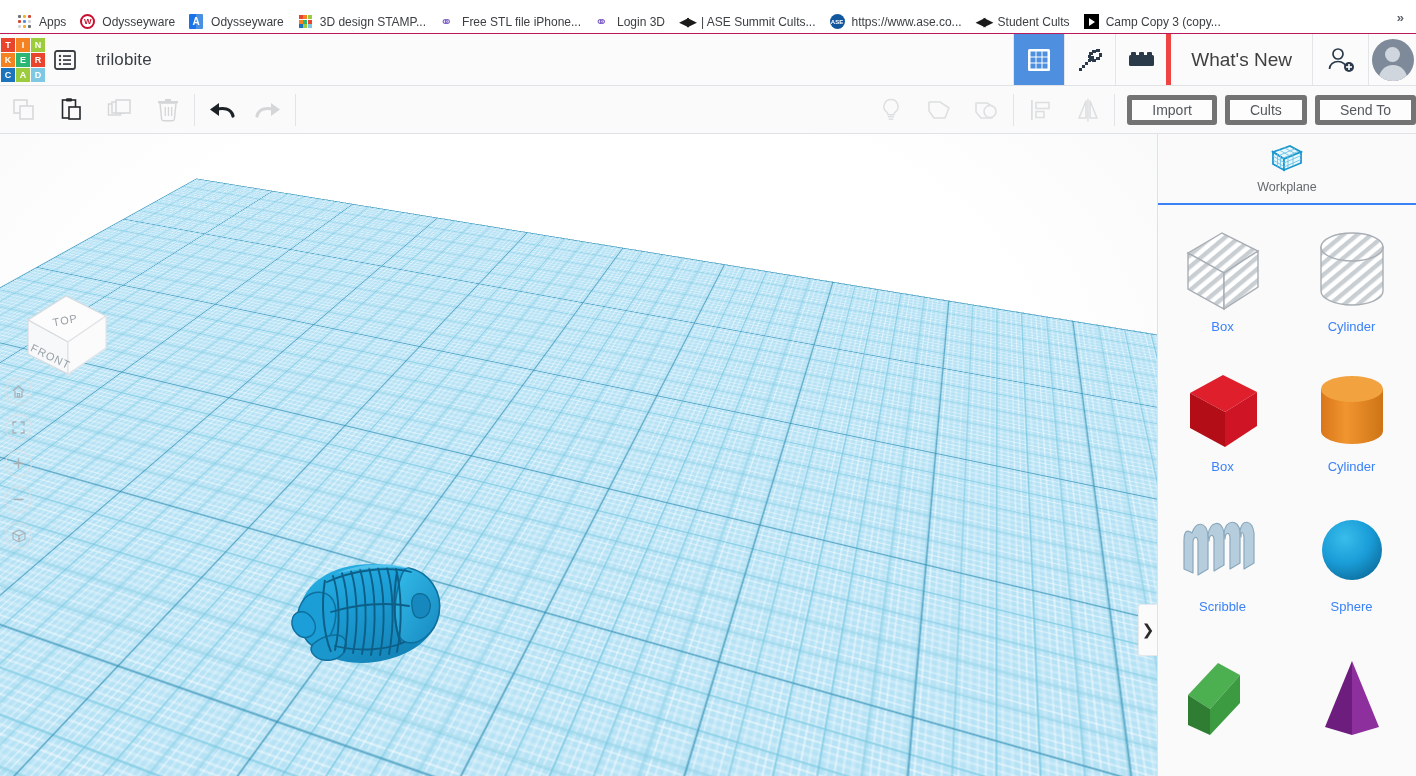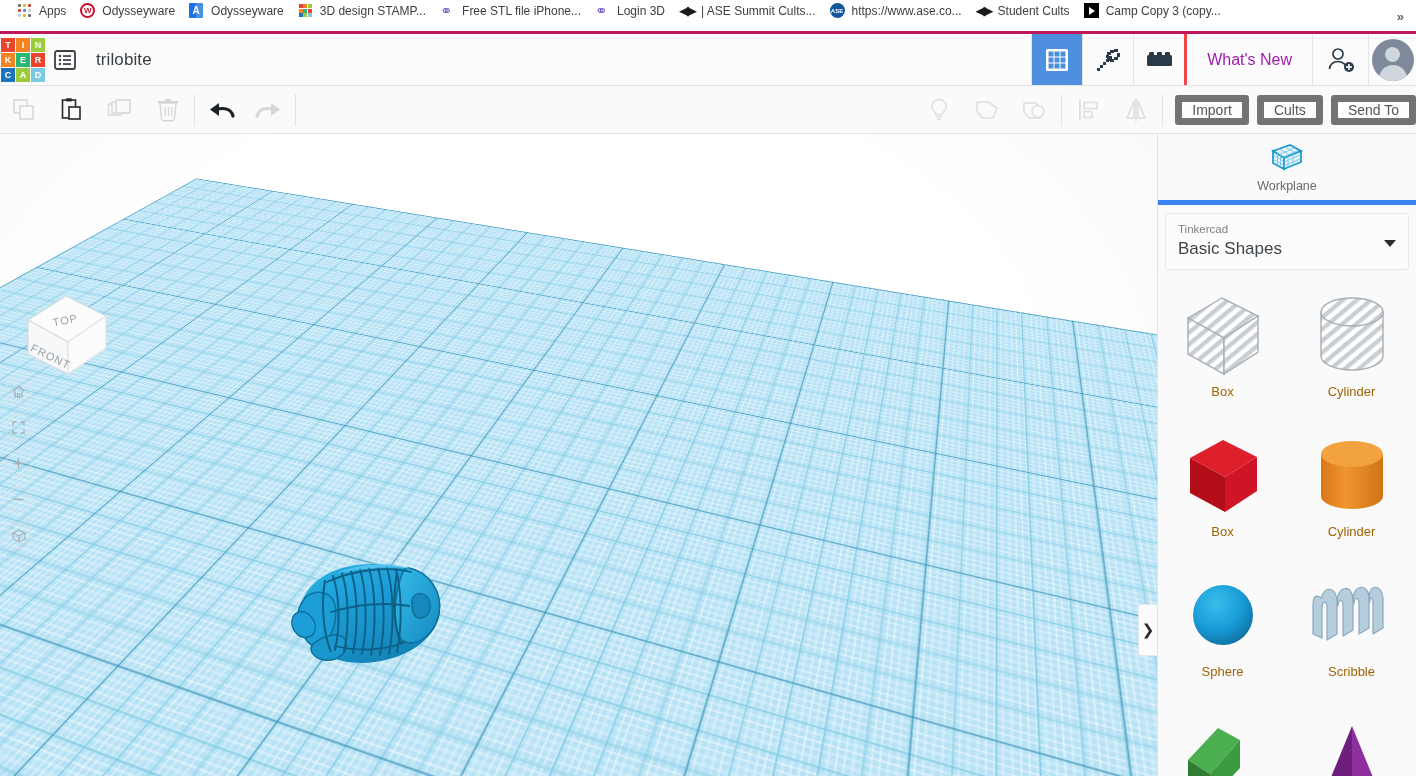--- a/index.html
+++ b/index.html
@@ -7,22 +7,22 @@
     width: 1416px; height: 776px;
     overflow: hidden;
     font-family: "Liberation Sans", sans-serif;
     background: #ffffff;
   }
 
   
   .bookmark-bar {
     height: 34px; width: 100%;
     background: #ffffff;
-    border-bottom: 3px solid #be185d;
-    display: flex; align-items: flex-start;
+    border-bottom: 1px solid #be185d;
+    display: flex; align-items: flex-end;
     padding: 0 0 0 10px;
     position: relative;
     white-space: nowrap;
   }
   .bm {
     display: flex; align-items: center;
     gap: 6px;
     padding: 3px 7px;
     border-radius: 3px;
     font-size: 12px;
@@ -101,22 +101,22 @@
   .tc-menu-btn { width:42px; display:flex;align-items:center;justify-content:center; cursor:pointer; }
   .tc-title { display:flex;align-items:center; font-size:17px; color:#3a3f44; padding-left:10px;
               letter-spacing:0.1px; }
   .tc-spacer { flex:1 1 auto; }
   .tc-right { display:flex; align-items:stretch; }
   .tc-mode {
     width:51px; display:flex;align-items:center;justify-content:center;
     border-left:1px solid #e3e5e8; cursor:pointer; background:#fbfbfb;
   }
   .tc-mode.active { background:#4e8fe0; }
-  .tc-whatsnew { display:flex;align-items:center;padding:0 20px; font-size:16px;
-                 color:#a21caf; border-left:3px solid #ef4444; cursor:pointer; }
+  .tc-whatsnew { display:flex;align-items:center;padding:0 20px; font-size:19px;
+                 color:#404040; border-left:5px solid #ef4444; cursor:pointer; }
   .tc-adduser { width:56px;display:flex;align-items:center;justify-content:center;
                 border-left:1px solid #e3e5e8; cursor:pointer; }
   .tc-avatar { width:48px;display:flex;align-items:center;justify-content:center;
                border-left:1px solid #e3e5e8;cursor:pointer; }
   .avatar-circle { width:42px;height:42px;border-radius:50%;background:#7e8a99;
                    overflow:hidden;position:relative; }
   .avatar-circle::before{content:"";position:absolute;width:15px;height:15px;border-radius:50%;
                          background:#cfd6dd;left:13px;top:8px;}
   .avatar-circle::after{content:"";position:absolute;width:28px;height:20px;border-radius:14px 14px 0 0;
                         background:#cfd6dd;left:7px;top:26px;}
@@ -127,22 +127,22 @@
     display:flex;align-items:center; position:relative;
   }
   .tb-grp { display:flex; align-items:center; height:100%; }
   .tb-btn { width:48px;height:48px;display:flex;align-items:center;justify-content:center;
             cursor:pointer; }
   .tb-btn.dis { opacity:0.33; cursor:default; }
   .tb-sep { width:1px;height:32px;background:#e2e4e7;margin:0 2px; }
   .tb-spacer { flex:1 1 auto; }
   .tb-actions { display:flex;align-items:center;gap:8px;padding-right:0px;margin-left:10px; }
   .tb-act {
-    border:7px solid #737373; background:#fdfdfd; border-radius:3px;
-    height:30px; padding:0 10px; font-size:14px; color:#54585c;
+    border:5px solid #737373; background:#fdfdfd; border-radius:3px;
+    height:30px; padding:0 20px; font-size:14px; color:#54585c;
     display:flex;align-items:center;justify-content:center; cursor:pointer;
     font-family:"Liberation Sans",sans-serif;
   }
 
   
   .tc-body { position:relative; width:100%; height:642px; display:flex; }
 
   .canvas {
     position:relative; width:1157px; height:642px;
     background: radial-gradient(ellipse at 48% 40%, #ffffff 0%, #ffffff 55%, #f6f7f8 100%);
@@ -182,41 +182,41 @@
   .collapse-handle {
     position:absolute; right:0px; top:470px; width:19px;height:52px;
     background:#fbfbfb; border:1px solid #e6e8ea; border-right:none;
     border-radius:3px 0 0 3px; display:flex;align-items:center;justify-content:center;
     cursor:pointer; font-size:15px;color:#2b2b2b; z-index:5;
   }
 
   
   .panel { width:259px; height:642px; background:#fafafa; border-left:1px solid #e0e2e5;
            display:flex;flex-direction:column; }
-  .panel-tools { height:71px; display:flex; border-bottom:5px solid #3b82f6; background:#fafafa; }
+  .panel-tools { height:71px; display:flex; border-bottom:2px solid #3b82f6; background:#fafafa; }
   .ptool { flex:1; display:flex;flex-direction:column;align-items:center;justify-content:center;
            gap:6px; cursor:pointer; }
   .ptool-label { font-size:12.5px; color:#65696e; }
 
   .panel-select {
     margin:8px 7px 0 7px; background:#fcfcfc; border:1px solid #e6e8ea; border-radius:3px;
     padding:7px 12px 9px 12px; position:relative; cursor:pointer;
   }
   .ps-sub { font-size:11.5px;color:#7d8186;line-height:16px; }
   .ps-main { font-size:17px;color:#3f4449;line-height:23px; }
   .ps-caret { position:absolute;right:12px;top:26px;width:0;height:0;
               border-left:6px solid transparent;border-right:6px solid transparent;
               border-top:7px solid #2c2c2c; }
 
   .panel-grid { flex:1; overflow:hidden; padding:12px 0 0 0;
                 display:grid; grid-template-columns:1fr 1fr; align-content:start; }
   .shape-cell { display:flex;flex-direction:column;align-items:center;justify-content:flex-start;
                 height:140px; cursor:pointer; padding-top:8px; }
   .shape-art { height:92px;display:flex;align-items:center;justify-content:center; }
-  .shape-label { font-size:13px;color:#a16207;margin-top:2px; }
+  .shape-label { font-size:13px;color:#3b82f6;margin-top:2px; }
 
   svg { display:block; }
 </style>
 </head>
 <body>
 
 <div class="bookmark-bar">
 
   <div class="bm">
     <span class="bm-ico">
@@ -674,25 +674,20 @@
                 <path d="M23 11.5 L23 23"></path>
               <path d="M14 20 L31 12.5"></path>
                 <path d="M14 24 L31 16.5"></path>
             </g>
           </svg>
         </span>
         <span class="ptool-label">Workplane</span>
       </div>
     </div>
 
-    <div class="panel-select">
-      <div class="ps-sub">Tinkercad</div>
-      <div class="ps-main">Basic Shapes</div>
-      <div class="ps-caret"></div>
-    </div>
 
     <div class="panel-grid">
 
       <div class="shape-cell">
         <div class="shape-art">
           <svg width="90" height="88" viewBox="0 0 90 88">
             <defs>
               <pattern id="hatch" width="9" height="9" patternUnits="userSpaceOnUse" patternTransform="rotate(50)">
                 <rect width="9" height="9" fill="#ffffff"></rect>
                 <rect width="4.4" height="9" fill="#c9ced3"></rect>
@@ -740,50 +735,50 @@
             <path d="M14 22 L14 64 A31 13 0 0 0 76 64 L76 22 Z" fill="url(#cylg)"></path>
             <ellipse cx="45" cy="22" rx="31" ry="13" fill="#f2a33f"></ellipse>
           </svg>
         </div>
         <div class="shape-label">Cylinder</div>
       </div>
 
       <div class="shape-cell">
         <div class="shape-art">
           <svg width="90" height="88" viewBox="0 0 90 88">
+            <g fill="#b6cddd" stroke="#8aa8bd" stroke-width="1.2" stroke-linejoin="round">
+              <path d="M14 26 C18 14, 28 14, 30 28 L30 62 L20 68 L20 34 C19 28, 15 30, 15 36 L15 66 L6 62 L6 34 C6 24, 9 22, 14 26 Z"></path>
+              <path d="M30 28 C32 14, 44 12, 46 26 L46 58 L36 64 L36 32 C35 26, 31 28, 31 34 Z"></path>
+              <path d="M46 26 C48 12, 60 12, 62 24 L62 56 L52 62 L52 30 C51 24, 47 26, 47 32 Z"></path>
+              <path d="M62 24 C64 12, 74 12, 76 26 L76 56 L66 62 L66 30 C65 24, 63 24, 63 30 Z"></path>
+            </g>
+          </svg>
+        </div>
+        <div class="shape-label">Scribble</div>
+      </div>
+
+      <div class="shape-cell">
+        <div class="shape-art">
+          <svg width="90" height="88" viewBox="0 0 90 88">
             <defs>
               <radialGradient id="sphg" cx="0.38" cy="0.3" r="0.78">
                 <stop offset="0%" stop-color="#39bdea"></stop>
                 <stop offset="55%" stop-color="#1a9cd8"></stop>
                 <stop offset="100%" stop-color="#0c6d9c"></stop>
               </radialGradient>
             </defs>
             <circle cx="45" cy="43" r="30" fill="url(#sphg)"></circle>
           </svg>
         </div>
         <div class="shape-label">Sphere</div>
       </div>
 
       <div class="shape-cell">
         <div class="shape-art">
           <svg width="90" height="88" viewBox="0 0 90 88">
-            <g fill="#b6cddd" stroke="#8aa8bd" stroke-width="1.2" stroke-linejoin="round">
-              <path d="M14 26 C18 14, 28 14, 30 28 L30 62 L20 68 L20 34 C19 28, 15 30, 15 36 L15 66 L6 62 L6 34 C6 24, 9 22, 14 26 Z"></path>
-              <path d="M30 28 C32 14, 44 12, 46 26 L46 58 L36 64 L36 32 C35 26, 31 28, 31 34 Z"></path>
-              <path d="M46 26 C48 12, 60 12, 62 24 L62 56 L52 62 L52 30 C51 24, 47 26, 47 32 Z"></path>
-              <path d="M62 24 C64 12, 74 12, 76 26 L76 56 L66 62 L66 30 C65 24, 63 24, 63 30 Z"></path>
-            </g>
-          </svg>
-        </div>
-        <div class="shape-label">Scribble</div>
-      </div>
-
-      <div class="shape-cell">
-        <div class="shape-art">
-          <svg width="90" height="88" viewBox="0 0 90 88">
             <path d="M10 48 L40 16 L62 28 L32 62 Z" fill="#4caf50"></path>
             <path d="M10 48 L32 62 L32 88 L10 78 Z" fill="#2e7d32"></path>
             <path d="M32 62 L62 28 L62 56 L32 88 Z" fill="#3c9a41"></path>
           </svg>
         </div>
         <div class="shape-label"></div>
       </div>
 
       <div class="shape-cell">
         <div class="shape-art">

